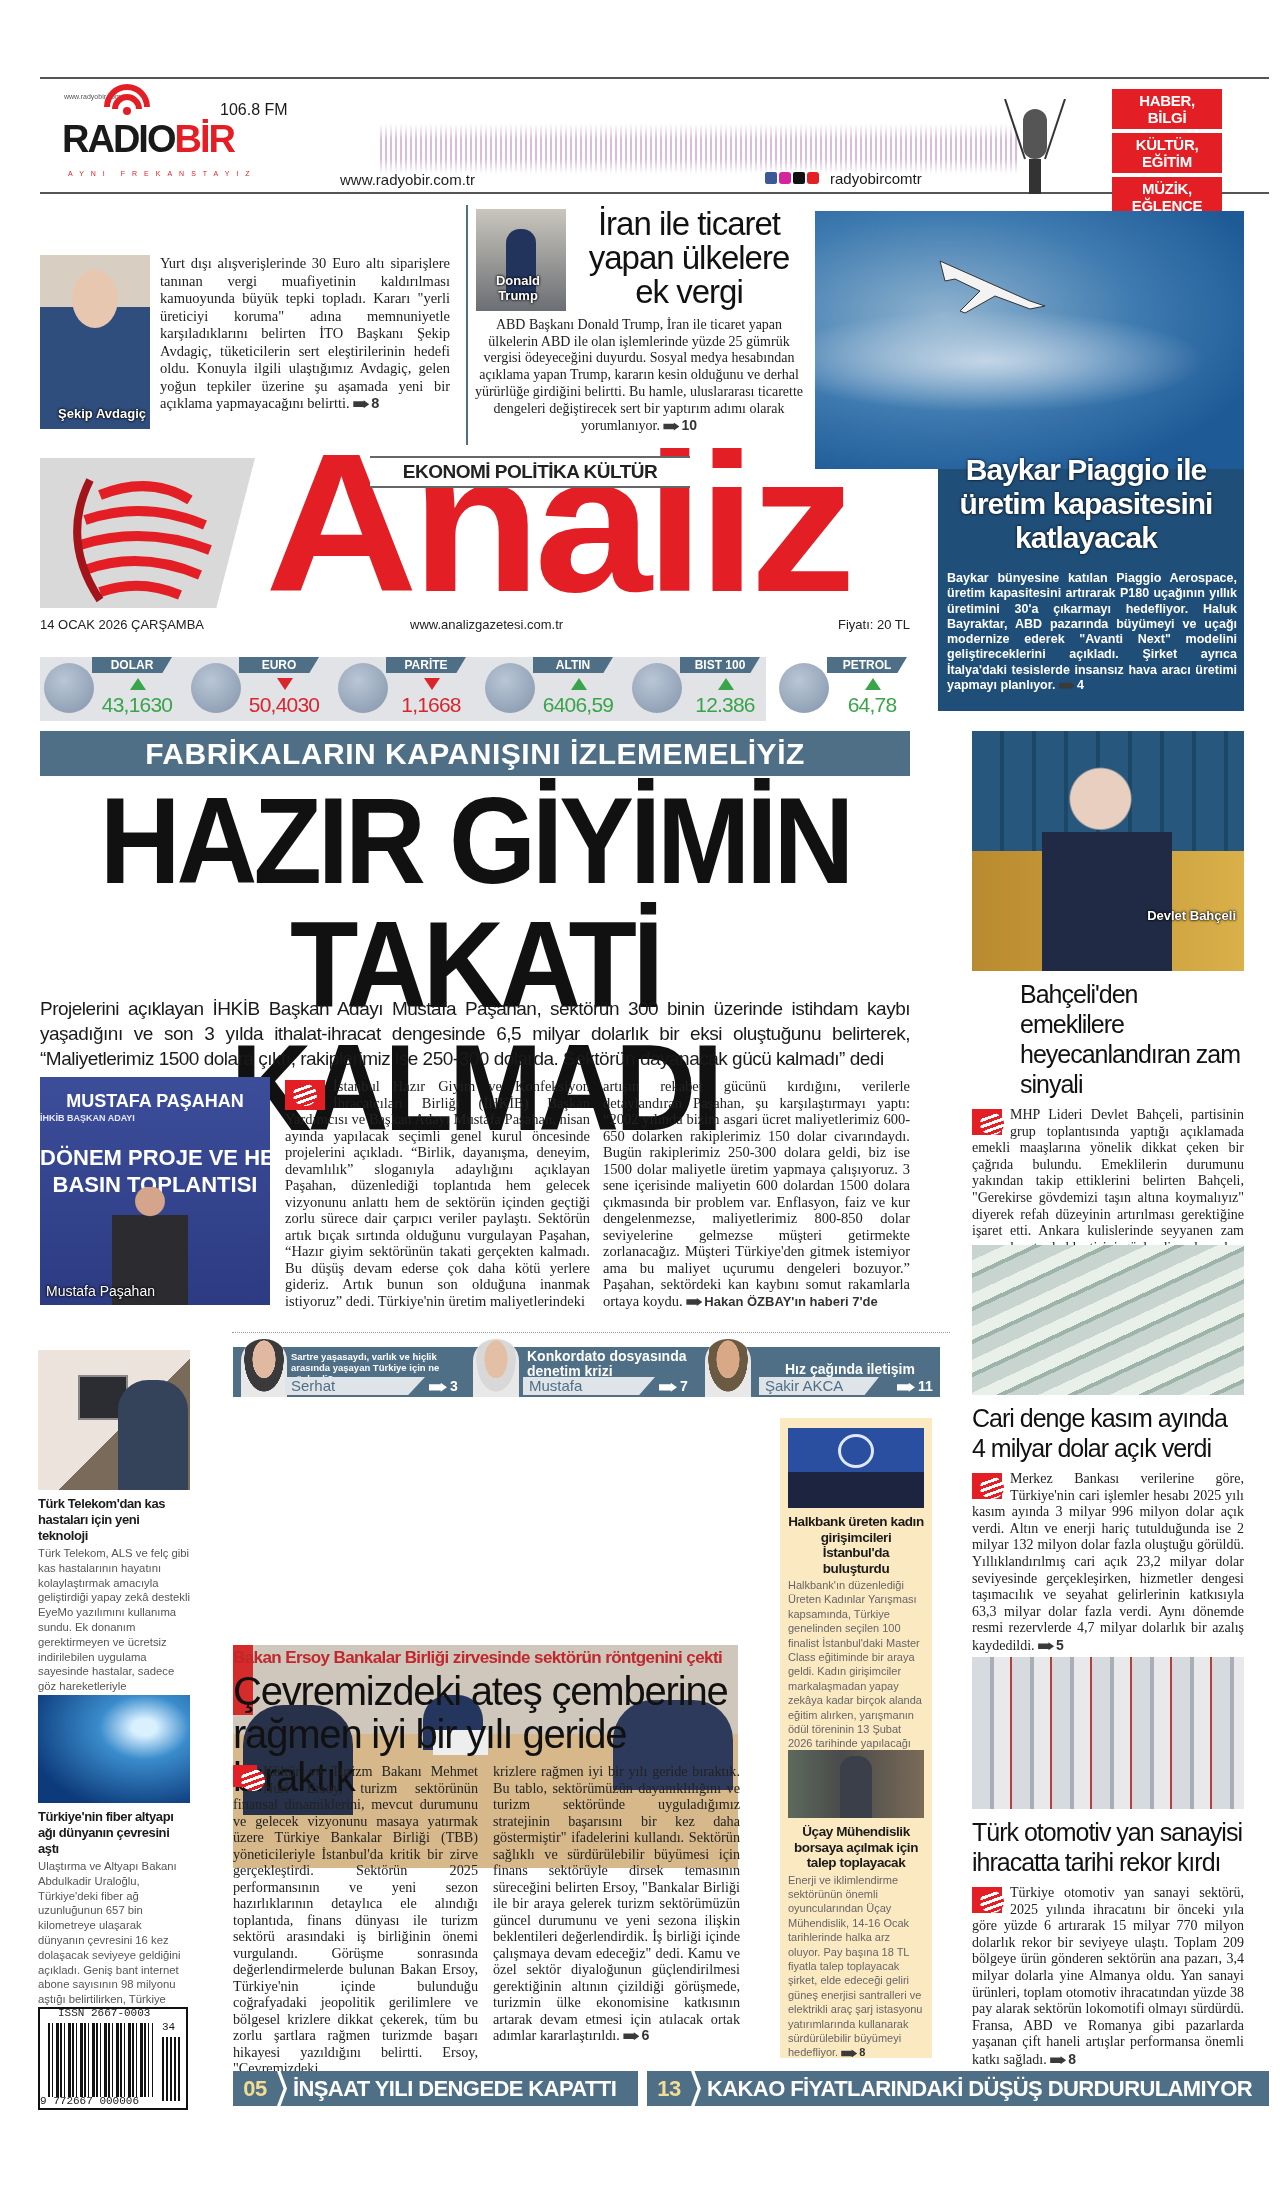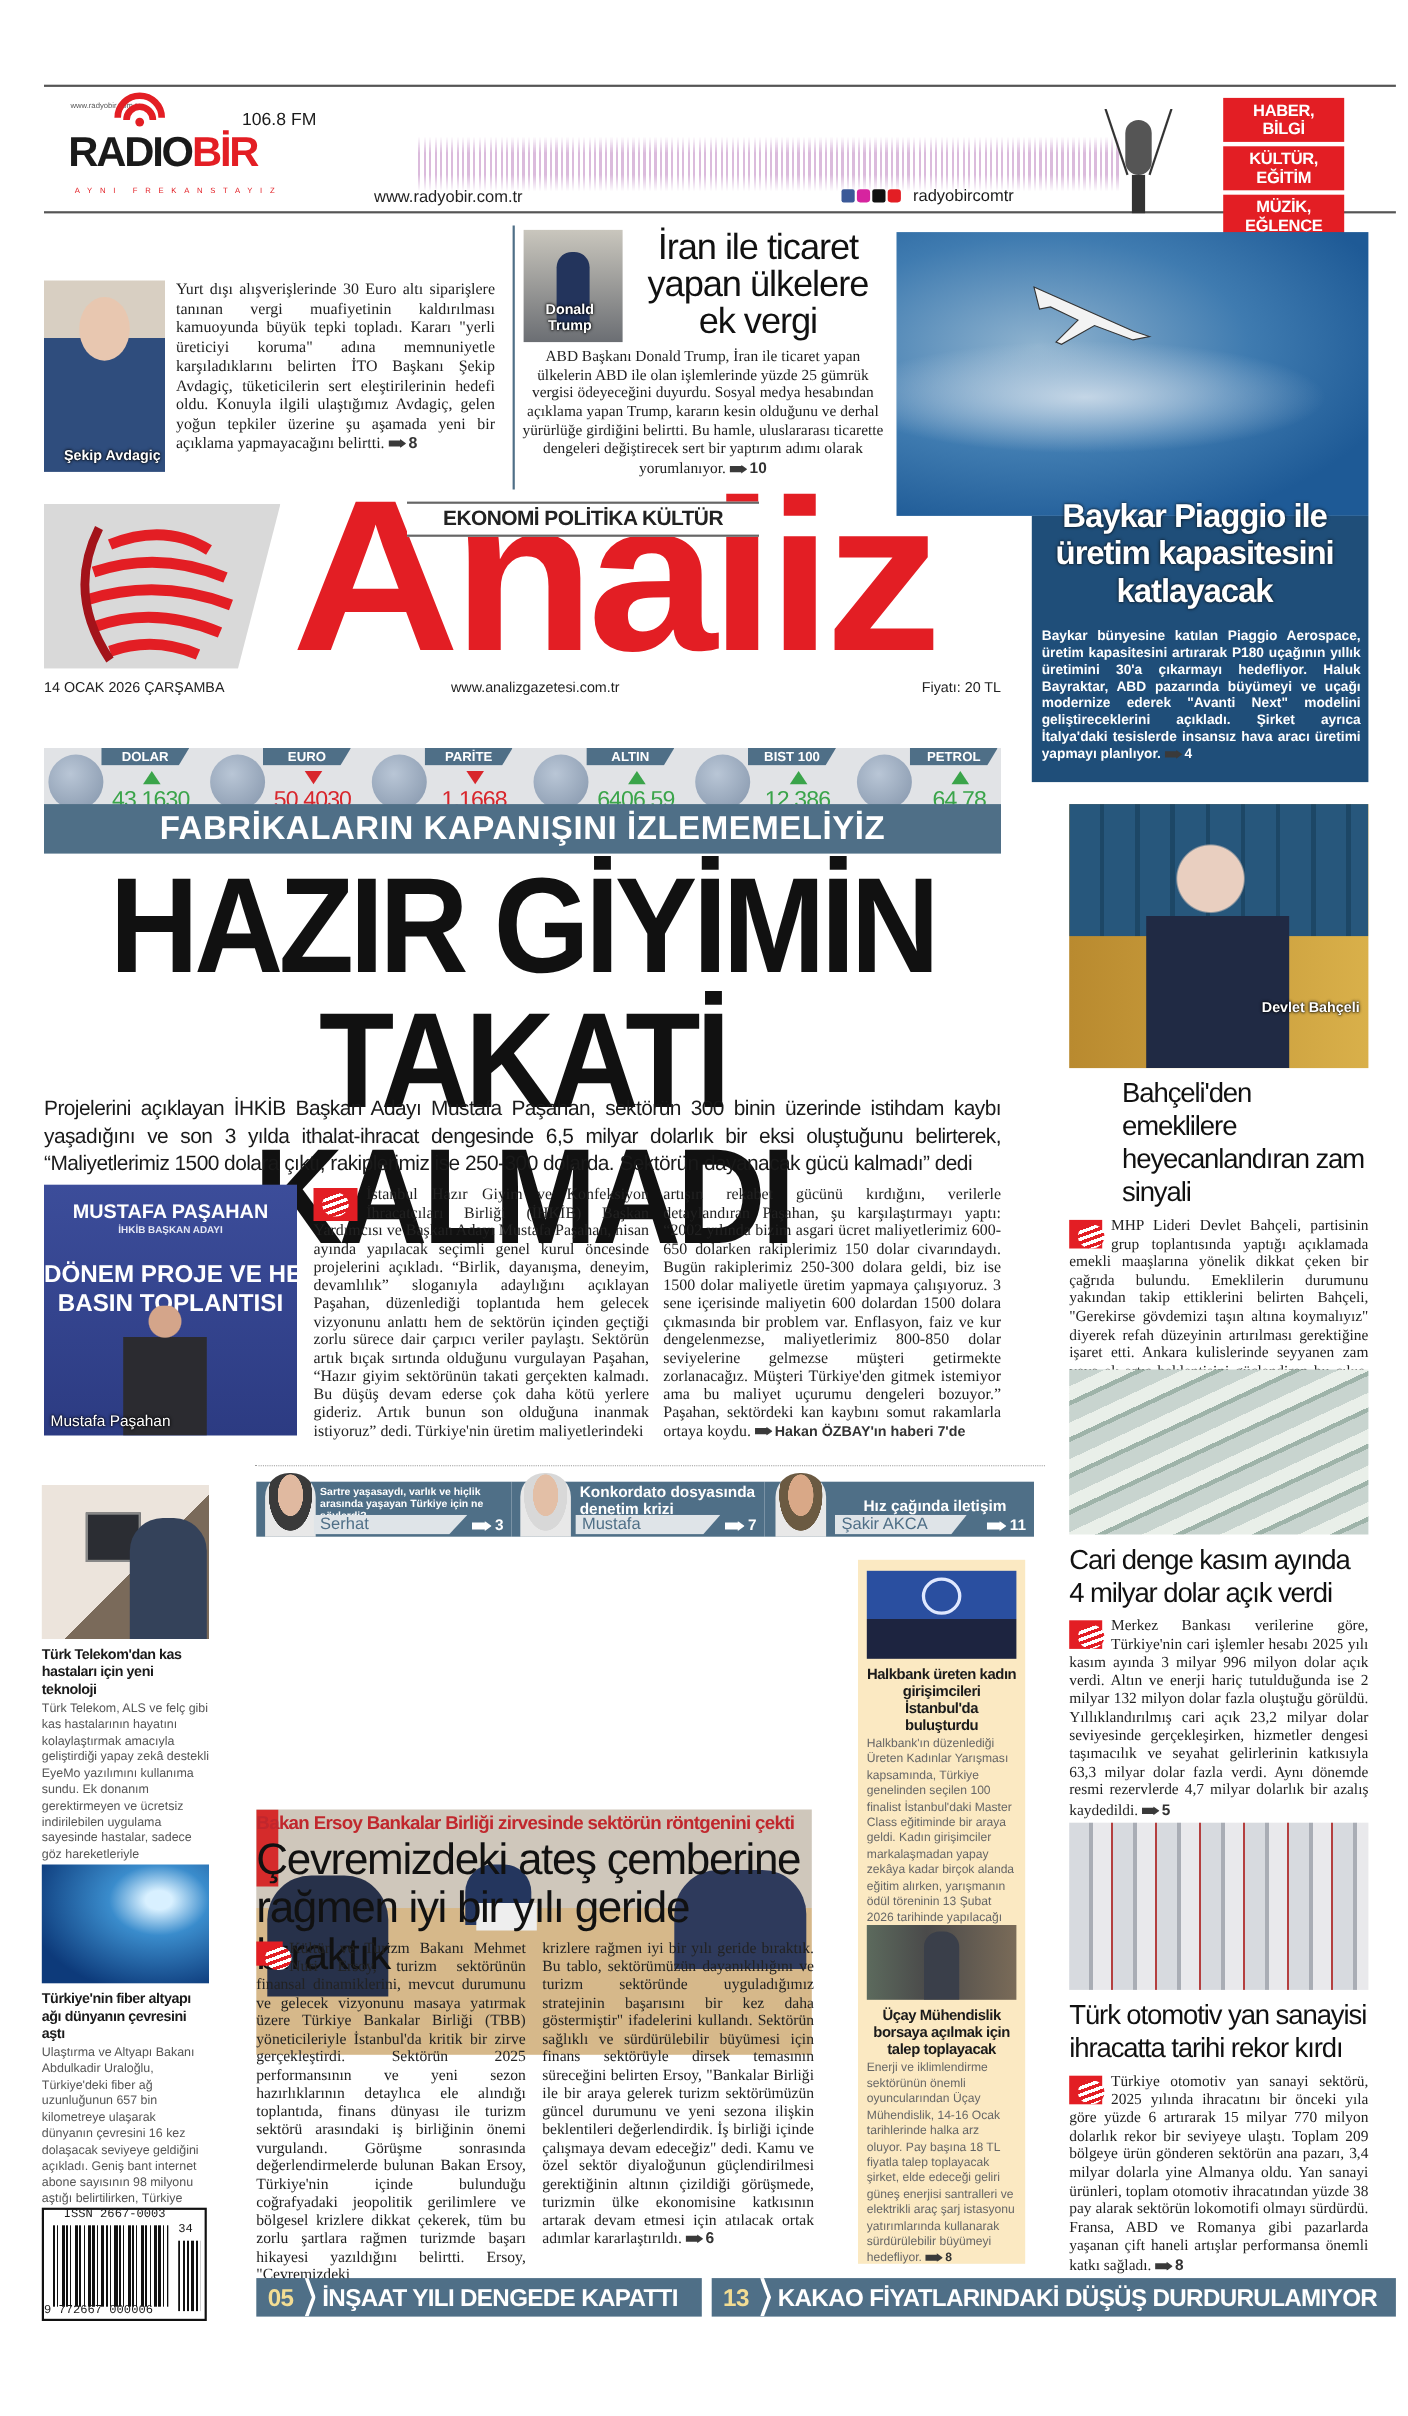--- a/index.html
+++ b/index.html
@@ -14,21 +14,21 @@
   .logo-sq { float: left; width: 40px; height: 30px; background: #e31e24; margin: 2px 8px 0 0; position: relative; }
   .logo-sq::after { content: ""; position: absolute; left: 8px; top: 4px; width: 24px; height: 22px; border-radius: 50%; background: repeating-linear-gradient(160deg, #fff 0 3px, #e31e24 3px 6px); }
   .headline { font-family: "Liberation Sans", sans-serif; letter-spacing: -1px; color: #111; }
 
   
   #banner { left: 40px; top: 77px; width: 1229px; height: 117px; border-top: 2px solid #555; border-bottom: 2px solid #555; }
   .wave { position: absolute; left: 340px; top: 45px; width: 640px; height: 50px; background: repeating-linear-gradient(90deg, #b06ab3 0 2px, transparent 2px 5px); opacity: .45; -webkit-mask: linear-gradient(#0000, #000 30%, #000 70%, #0000); }
   .red-pill { background: #e31e24; color: #fff; font-weight: bold; font-size: 15px; padding: 3px 8px; margin-bottom: 4px; text-align: center; letter-spacing: -0.3px; }
 
   
-  #ticker { left: 40px; top: 680px; width: 870px; height: 64px; background: #e1e3e6; }
+  #ticker { left: 40px; top: 657px; width: 726px; height: 64px; background: #e1e3e6; }
   .tick { position: absolute; top: 0; width: 145px; height: 64px; }
   .coin { position: absolute; left: 4px; top: 6px; width: 50px; height: 50px; border-radius: 50%; background: radial-gradient(circle at 40% 35%, #b9c6d6, #8394aa); }
   .tick-label { position: absolute; left: 52px; top: 0; width: 80px; height: 16px; background: #4f6f87; color: #fff; font-size: 12px; font-weight: bold; text-align: center; line-height: 16px; clip-path: polygon(0 0, 100% 0, 88% 100%, 0 100%); }
   .tick-val { position: absolute; left: 52px; top: 36px; width: 90px; font-size: 21px; text-align: center; letter-spacing: -0.8px; }
   .arrow-up { position: absolute; left: 90px; top: 21px; width: 0; height: 0; border-left: 8px solid transparent; border-right: 8px solid transparent; border-bottom: 12px solid #3aa44a; }
   .arrow-down { position: absolute; left: 90px; top: 21px; width: 0; height: 0; border-left: 8px solid transparent; border-right: 8px solid transparent; border-top: 12px solid #d8262c; }
 
   
   .colm { position: absolute; top: 1347px; height: 50px; background: #4f6f87; }
   .colm-face { position: absolute; bottom: 0; width: 46px; height: 58px; background: radial-gradient(ellipse at 50% 35%, #e0b9a0 0 35%, #3a3a3a 36% 60%, #e8e8e8 61%); border-radius: 22px 22px 0 0; }
@@ -182,21 +182,21 @@
 
 <div class="abs" style="left:40px;top:731px;width:870px;height:45px;background:#4f6f87;color:#fff;text-align:center;font-size:30px;font-weight:bold;line-height:45px;letter-spacing:0.5px;">FABRİKALARIN KAPANIŞINI İZLEMEMELİYİZ</div>
 <div class="abs headline" style="left:40px;top:780px;width:870px;font-size:112px;font-weight:900;line-height:112px;text-align:center;letter-spacing:-4px;transform:scaleY(1.1);transform-origin:top;">
   <div>HAZIR GİYİMİN</div>
   <div>TAKATİ KALMADI</div>
 </div>
 <div class="abs" style="left:40px;top:996px;width:870px;font-size:19px;line-height:25px;text-align:justify;color:#1a1a1a;letter-spacing:-0.5px;">Projelerini açıklayan İHKİB Başkan Adayı Mustafa Paşahan, sektörün 300 binin üzerinde istihdam kaybı yaşadığını ve son 3 yılda ithalat-ihracat dengesinde 6,5 milyar dolarlık bir eksi oluştuğunu belirterek, “Maliyetlerimiz 1500 dolara çıktı, rakiplerimiz ise 250-300 dolarda. Sektörün dayanacak gücü kalmadı” dedi</div>
 
 <div class="photo abs" style="left:40px;top:1077px;width:230px;height:228px;background:linear-gradient(180deg,#3c4d9a,#2c3b82);">
   <div class="abs" style="left:0;top:14px;width:230px;text-align:center;color:#fff;font-weight:bold;font-size:18px;">MUSTAFA PAŞAHAN</div>
-  <div class="abs" style="left:0;top:36px;width:230px;text-align:center;color:#e6e9f5;font-weight:bold;font-size:9px;">İHKİB BAŞKAN ADAYI</div>
+  <div class="abs" style="left:0;top:36px;width:230px;text-align:left;color:#e6e9f5;font-weight:bold;font-size:9px;">İHKİB BAŞKAN ADAYI</div>
   <div class="abs" style="left:0;top:68px;width:240px;text-align:center;color:#fff;font-weight:bold;font-size:22px;white-space:nowrap;">DÖNEM PROJE VE HEDE</div>
   <div class="abs" style="left:0;top:95px;width:230px;text-align:center;color:#fff;font-weight:bold;font-size:22px;">BASIN TOPLANTISI</div>
   <div class="abs" style="left:72px;top:110px;width:76px;height:118px;background:radial-gradient(circle at 50% 12%, #d4a58a 0 13%, transparent 14%), linear-gradient(180deg, transparent 0 24%, #2b2b30 24%);"></div>
   <div class="cap" style="left:6px;bottom:6px;text-align:left;font-weight:normal;font-size:14px;">Mustafa Paşahan</div>
 </div>
 
 <div class="abs body-serif" style="left:285px;top:1078px;width:305px;font-size:14.5px;line-height:16.5px;">
   <span class="logo-sq"></span>
   <span>İstanbul Hazır Giyim ve Konfeksiyon İhracatçıları Birliği (İHKİB) Başkan Yardımcısı ve Başkan Adayı Mustafa Paşahan, nisan ayında yapılacak seçimli genel kurul öncesinde projelerini açıkladı. “Birlik, dayanışma, deneyim, devamlılık” sloganıyla adaylığını açıklayan Paşahan, düzenlediği toplantıda hem gelecek vizyonunu anlattı hem de sektörün içinden geçtiği zorlu sürece dair çarpıcı veriler paylaştı. Sektörün artık bıçak sırtında olduğunu vurgulayan Paşahan, “Hazır giyim sektörünün takati gerçekten kalmadı. Bu düşüş devam ederse çok daha kötü yerlere gideriz. Artık bunun son olduğuna inanmak istiyoruz” dedi. Türkiye'nin üretim maliyetlerindeki</span>
 </div>

